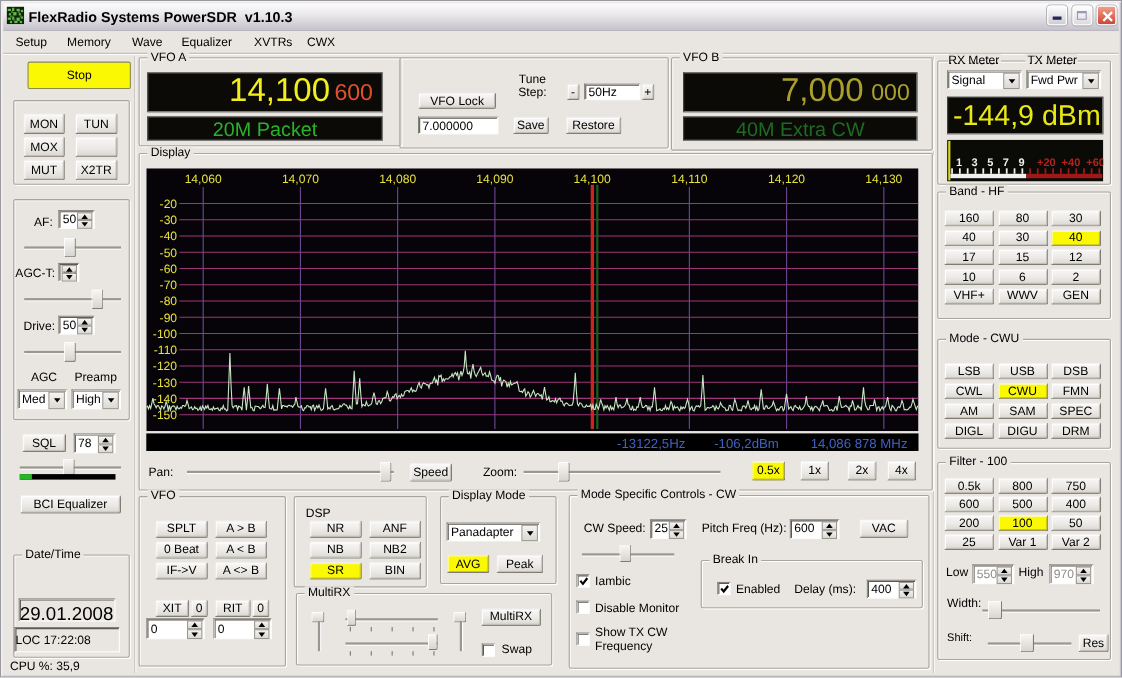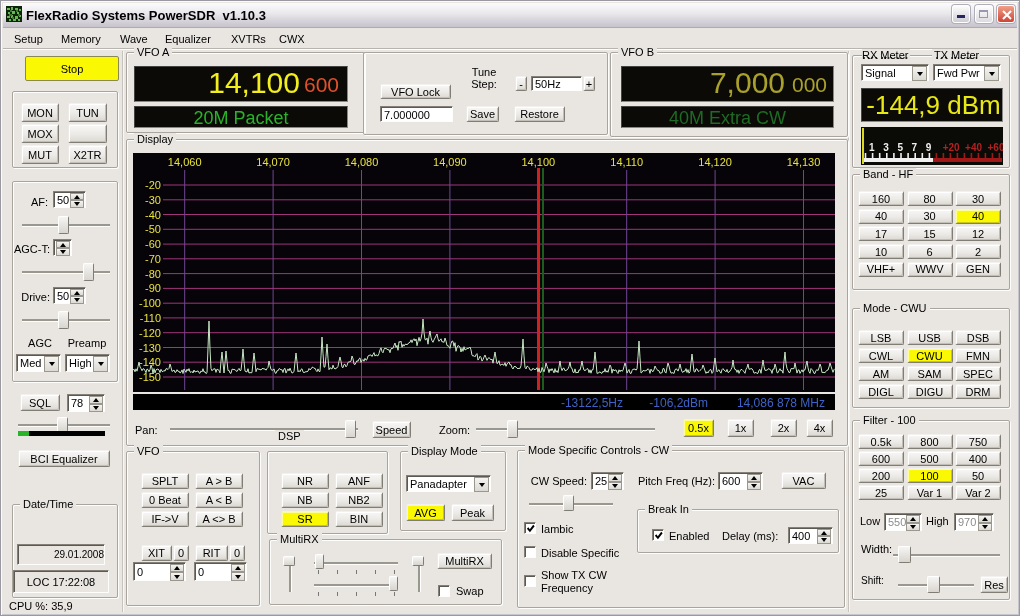--- a/index.html
+++ b/index.html
@@ -141,24 +141,24 @@
     </div>
   </div>
 <div class="trk" style="left:18px;top:424px;width:92px"></div>
 <div class="thumb" style="left:57px;top:417px;width:11px;height:15px"></div>
 <div class="ab" style="left:18px;top:431px;width:87px;height:5px;background:#000"></div>
 <div class="ab" style="left:18px;top:431px;width:11px;height:5px;background:#28b428"></div>
 <div class="btn " style="left:18px;top:450px;width:92px;height:17px;font-size:11px">BCI Equalizer</div>
 <div class="gb" style="left:12px;top:504px;width:106px;height:94px"></div>
 <div class="gbl" style="left:20px;top:498px">Date/Time</div>
 <div class="sunk" style="left:17px;top:544px;width:88px;height:21px;background:#e9e6e2">
-    <div style="position:absolute;width:100%;text-align:right;top:4px;font-size:10px">29.01.2008</div>
+    <div style="position:absolute;width:100%;text-align:left;top:4px;font-size:17px">29.01.2008</div>
   </div>
 <div class="sunk" style="left:13px;top:570px;width:96px;height:23px;background:#e9e6e2">
-    <div style="position:absolute;width:100%;text-align:center;top:5px;font-size:11px">LOC 17:22:08</div>
+    <div style="position:absolute;width:100%;top:5px;font-size:11px">LOC 17:22:08</div>
   </div>
 <div class="lb" style="left:9px;top:600px;font-size:11px;color:#000">CPU %: 35,9</div>
 <div class="ab" style="left:122px;top:51px;width:1px;height:561px;background:#c6c3be"></div>
 <div class="ab" style="left:123px;top:51px;width:1px;height:561px;background:#f8f7f5"></div>
 <div class="ab" style="left:848px;top:51px;width:1px;height:561px;background:#c6c3be"></div>
 <div class="ab" style="left:849px;top:51px;width:1px;height:561px;background:#f8f7f5"></div>
 <div class="gb" style="left:126px;top:52px;width:239px;height:81px"></div>
 <div class="gbl" style="left:134px;top:46px">VFO A</div>
 <div class="led" style="left:134px;top:66px;width:214px;height:36px"></div>
 <div class="led" style="left:134px;top:106px;width:214px;height:22px"></div>
@@ -278,21 +278,21 @@
 <div class="sunk" style="left:194px;top:562px;width:53px;height:19px;background:#fff">
 <div style="position:absolute;left:3px;top:3px;color:#000;font-size:11px">0</div>
 <div class="updn" style="right:1px;top:1px;width:14px;height:8px">
       <span class="tup"></span>
     </div>
 <div class="updn" style="right:1px;top:9px;width:14px;height:9px">
       <span class="tdn"></span>
     </div>
   </div>
 <div class="gb" style="left:267px;top:451px;width:121px;height:83px"></div>
-<div class="gbl" style="left:275px;top:430px">DSP</div>
+<div class="gbl" style="left:275px;top:461px">DSP</div>
 <div class="btn " style="left:281px;top:473px;width:48px;height:16px;font-size:11px">NR</div>
 <div class="btn " style="left:335px;top:473px;width:48px;height:16px;font-size:11px">ANF</div>
 <div class="btn " style="left:281px;top:492px;width:48px;height:16px;font-size:11px">NB</div>
 <div class="btn " style="left:335px;top:492px;width:48px;height:16px;font-size:11px">NB2</div>
 <div class="btn yellow" style="left:281px;top:511px;width:48px;height:16px;font-size:11px">SR</div>
 <div class="btn " style="left:335px;top:511px;width:48px;height:16px;font-size:11px">BIN</div>
 <div class="gb" style="left:400px;top:451px;width:106px;height:80px"></div>
 <div class="gbl" style="left:408px;top:445px">Display Mode</div>
 <div class="sunk" style="left:406px;top:475px;width:85px;height:17px;background:#fff">
 <div style="position:absolute;left:3px;top:2px;font-size:11px;white-space:nowrap">Panadapter</div>
@@ -364,21 +364,21 @@
 <div class="sunk" style="left:788px;top:527px;width:45px;height:17px;background:#fff">
 <div style="position:absolute;left:3px;top:2px;color:#000;font-size:11px">400</div>
 <div class="updn" style="right:1px;top:1px;width:14px;height:7px">
       <span class="tup"></span>
     </div>
 <div class="updn" style="right:1px;top:8px;width:14px;height:8px">
       <span class="tdn"></span>
     </div>
   </div>
 <div class="cb" style="left:524px;top:546px"></div>
-<div class="lb" style="left:541px;top:547px;font-size:11px;color:#000">Disable Specific</div>
+<div class="lb" style="left:541px;top:547px;font-size:11px;color:#000">Disable Monitor</div>
 <div class="cb" style="left:524px;top:575px"></div>
 <div class="lb" style="left:541px;top:569px;font-size:11px;color:#000;line-height:13px">Show TX CW<br>Frequency</div>
 <div class="gb" style="left:852px;top:55px;width:158px;height:113px"></div>
 <div class="lb" style="left:862px;top:49px;font-size:11px;color:#000;width:48px;text-align:center">RX Meter</div>
 <div class="lb" style="left:932px;top:49px;font-size:11px;color:#000;width:48px;text-align:center">TX Meter</div>
 <div class="lb" style="left:862px;top:49px;width:48px;height:8px;background:#e9e6e2"></div>
 <div class="lb" style="left:932px;top:49px;width:48px;height:8px;background:#e9e6e2"></div>
 <div class="lb" style="left:862px;top:49px;font-size:11px;color:#000">RX Meter</div>
 <div class="lb" style="left:934px;top:49px;font-size:11px;color:#000">TX Meter</div>
 <div class="sunk" style="left:861px;top:64px;width:68px;height:17px;background:#fff">

